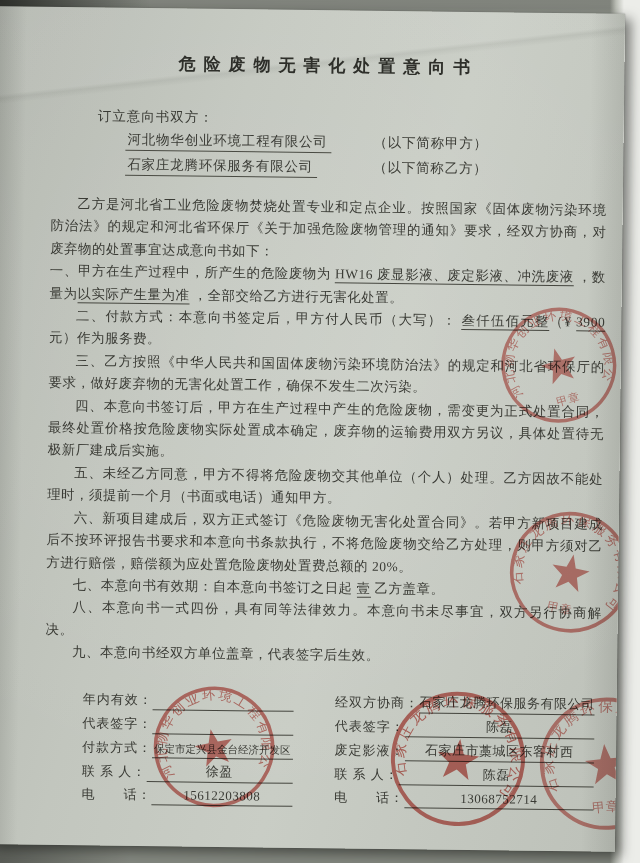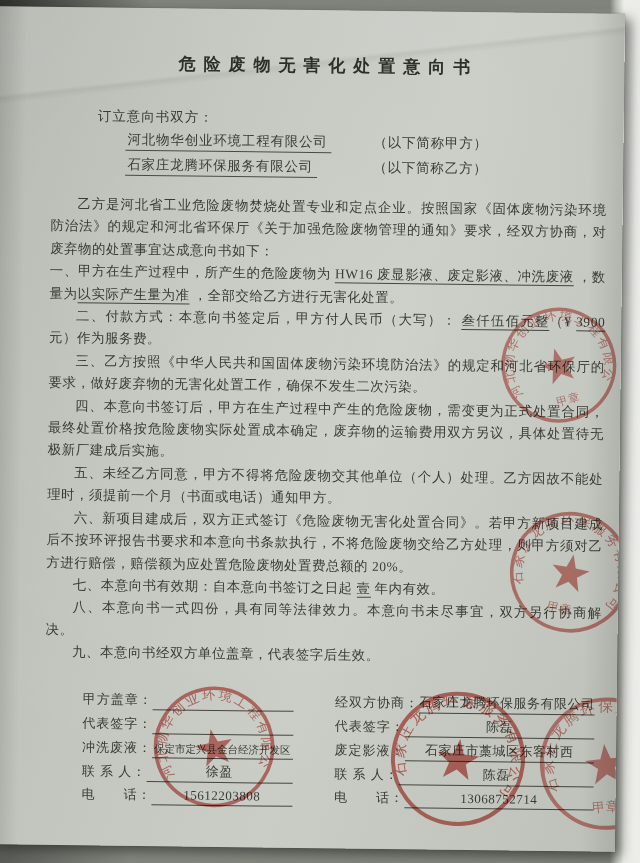--- a/index.html
+++ b/index.html
@@ -79,37 +79,37 @@
     </div>
 
     <div class="clauses">
       <p><span>乙方是河北省工业危险废物焚烧处置专业和定点企业。按照国家《固体废物污染环境防治法》的规定和河北省环保厅《关于加强危险废物管理的通知》要求，经双方协商，对废弃物的处置事宜达成意向书如下：</span></p>
       <p class="no-indent"><span>一、甲方在生产过程中，所产生的危险废物为 </span><span class="useg">HW16 废显影液、废定影液、冲洗废液</span><span> ，数量为</span><span class="useg">以实际产生量为准</span><span> ，全部交给乙方进行无害化处置。</span></p>
       <p><span>二、付款方式：本意向书签定后，甲方付人民币（大写）： </span><span class="useg">叁仟伍佰元整</span><span>（¥ </span><span class="useg">3900</span><span> 元）作为服务费。</span></p>
       <p><span>三、乙方按照《中华人民共和国固体废物污染环境防治法》的规定和河北省环保厅的要求，做好废弃物的无害化处置工作，确保不发生二次污染。</span></p>
       <p><span>四、本意向书签订后，甲方在生产过程中产生的危险废物，需变更为正式处置合同，最终处置价格按危险废物实际处置成本确定，废弃物的运输费用双方另议，具体处置待无极新厂建成后实施。</span></p>
       <p><span>五、未经乙方同意，甲方不得将危险废物交其他单位（个人）处理。乙方因故不能处理时，须提前一个月（书面或电话）通知甲方。</span></p>
       <p><span>六、新项目建成后，双方正式签订《危险废物无害化处置合同》。若甲方新项目建成后不按环评报告书要求和本意向书条款执行，不将危险废物交给乙方处理，则甲方须对乙方进行赔偿，赔偿额为应处置危险废物处置费总额的 20%。</span></p>
-      <p><span>七、本意向书有效期：自本意向书签订之日起 </span><span class="useg">壹</span><span> 年内有效。</span></p>
+      <p><span>七、本意向书有效期：自本意向书签订之日起 </span><span class="useg">壹</span><span> 乙方盖章。</span></p>
       <p><span>八、本意向书一式四份，具有同等法律效力。本意向书未尽事宜，双方另行协商解决。</span></p>
       <p><span>九、本意向书经双方单位盖章，代表签字后生效。</span></p>
     </div>
 
     <div class="sig">
       <div class="sig-col left">
         <div class="sig-row">
-          <span class="sig-label">甲方盖章：</span>
+          <span class="sig-label">年内有效：</span>
           <span class="sig-value"></span>
         </div>
         <div class="sig-row">
           <span class="sig-label">代表签字：</span>
           <span class="sig-value"></span>
         </div>
         <div class="sig-row">
-          <span class="sig-label">冲洗废液：</span>
+          <span class="sig-label">付款方式：</span>
           <span class="sig-value small">保定市定兴县金台经济开发区</span>
         </div>
         <div class="sig-row">
           <span class="sig-label">联 系 人：</span>
           <span class="sig-value">徐盈</span>
         </div>
         <div class="sig-row">
           <span class="sig-label">电　　话：</span>
           <span class="sig-value">15612203808</span>
         </div>

